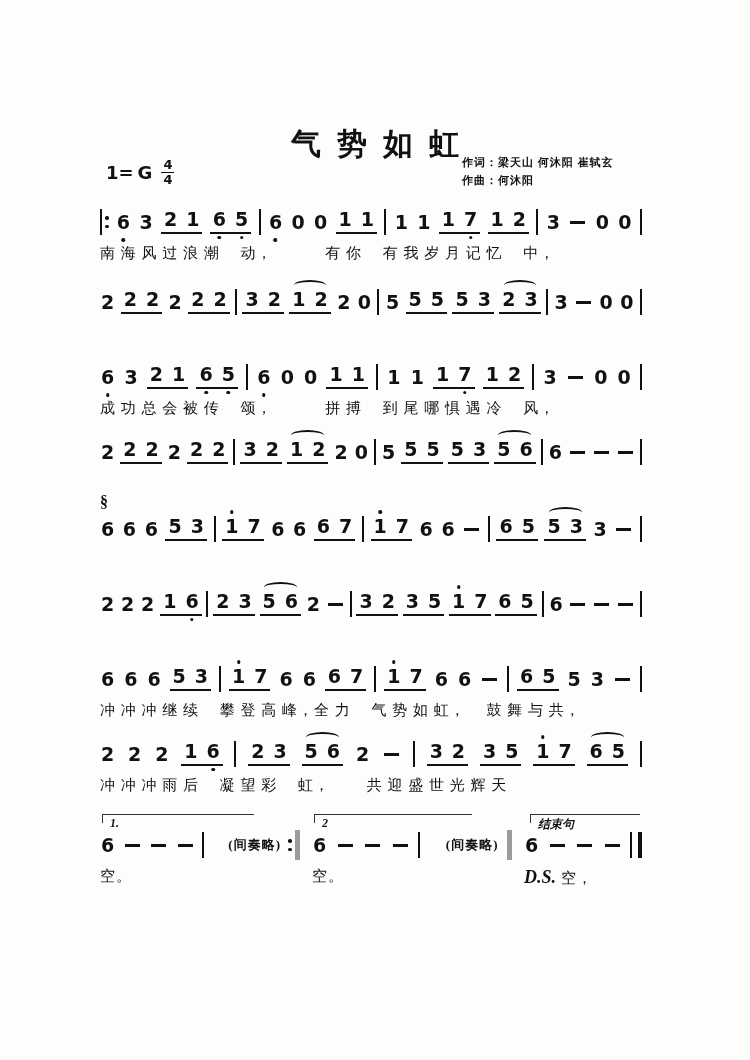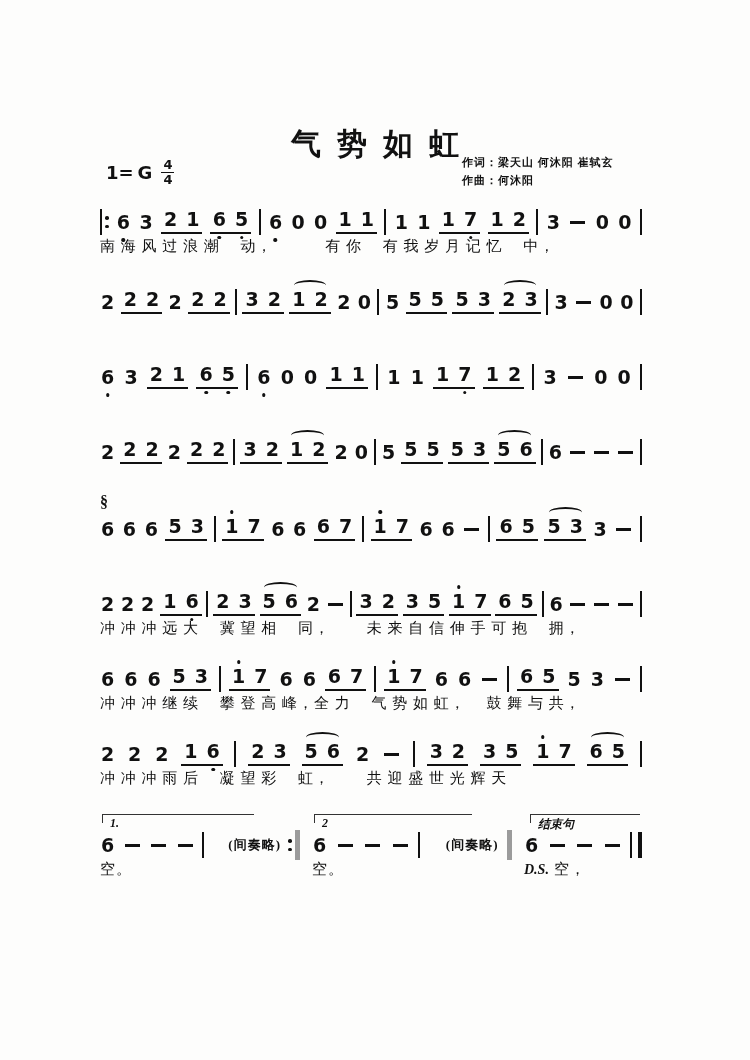--- a/index.html
+++ b/index.html
@@ -26,35 +26,35 @@
   .dot.lo{bottom:-10px;}
   .beam{display:inline-flex;gap:7px;border-bottom:2px solid #111;padding:0 2px 3px;}
   .bar{width:2px;height:26px;background:#111;}
   .bar2{width:4px;margin-left:3px;}
   .bar-thick{width:5px;height:30px;background:#9b9b9b;}
   .repeat{display:inline-flex;align-items:center;gap:3px;}
   .rdots{display:inline-flex;flex-direction:column;gap:5px;}
   .rdots b{width:3.5px;height:3.5px;border-radius:50%;background:#111;}
   .dash{width:15px;height:3px;background:#111;margin:0 2px;}
   .txt{font-family:"Liberation Serif",serif;font-weight:bold;font-size:13px;letter-spacing:1px;margin-left:17px;}
-  .lyrics{font-size:15px;letter-spacing:1px;white-space:pre;line-height:1.2;}
+  .lyrics{margin-top:7px;font-size:15px;letter-spacing:1px;white-space:pre;line-height:1.2;}
   .tie{position:absolute;height:9px;border-top:2px solid #111;border-radius:55% 55% 0 0;}
   .segno{position:absolute;top:-21px;left:0;font-size:16px;font-weight:bold;}
   .endings{display:flex;gap:12px;}
   .seg{position:relative;flex:none;}
   .seg:nth-child(1){width:200px;}
   .seg:nth-child(2){width:200px;}
   .seg:nth-child(3){width:118px;}
   .bracket{position:absolute;top:-16px;height:8px;border-top:1.6px solid #333;border-left:1.6px solid #333;}
   .seg:nth-child(1) .bracket{left:2px;right:46px;}
   .seg:nth-child(2) .bracket{left:2px;right:40px;}
   .seg:nth-child(3) .bracket{left:6px;right:2px;}
   .bracket-label{position:absolute;top:1px;left:7px;font-size:12px;font-style:italic;font-weight:bold;}
   .seg:nth-child(3) .bracket-label{font-style:italic;font-size:12px;letter-spacing:0;}
-  .ds{font-style:italic;font-weight:bold;font-size:14px;margin-right:5px;letter-spacing:0;}
+  .ds{font-style:italic;font-weight:bold;font-size:18px;margin-right:5px;letter-spacing:0;}
 </style>
 </head>
 <body>
 
 <div class="page">
   <h1 class="title">气势如虹</h1>
 
   <div class="keysig">
     <span>1=</span>
     <span>G</span>
@@ -195,20 +195,21 @@
             <span class="note">1</span>
             <span class="note">2</span>
           </span>
           <span class="bar"></span>
           <span class="note">3</span>
           <span class="dash"></span>
           <span class="note">0</span>
           <span class="note">0</span>
           <span class="bar"></span>
         </div>
+        <div class="lyrics">成 功 总 会 被 传　 颂，　　　 拼 搏　 到 尾 哪 惧 遇 冷　 风，</div>
       </div>
       <div class="line" style="top: 437px;">
         <div class="notes-row">
           <span class="note">2</span>
           <span class="beam">
             <span class="note">2</span>
             <span class="note">2</span>
           </span>
           <span class="note">2</span>
           <span class="beam">
@@ -332,21 +333,20 @@
             <span class="note">5</span>
           </span>
           <span class="bar"></span>
           <span class="note">6</span>
           <span class="dash"></span>
           <span class="dash"></span>
           <span class="dash"></span>
           <span class="bar"></span>
           <span class="tie" style="left: 163.801px; width: 32.8984px; top: -7px;"></span>
         </div>
-        <div class="lyrics">冲 冲 冲 远 大　 冀 望 相　 同，　　 未 来 自 信 伸 手 可 抱　 拥，</div>
       </div>
       <div class="line" style="top: 664px;">
         <div class="notes-row">
           <span class="note">6</span>
           <span class="note">6</span>
           <span class="note">6</span>
           <span class="beam">
             <span class="note">5</span>
             <span class="note">3</span>
           </span>

